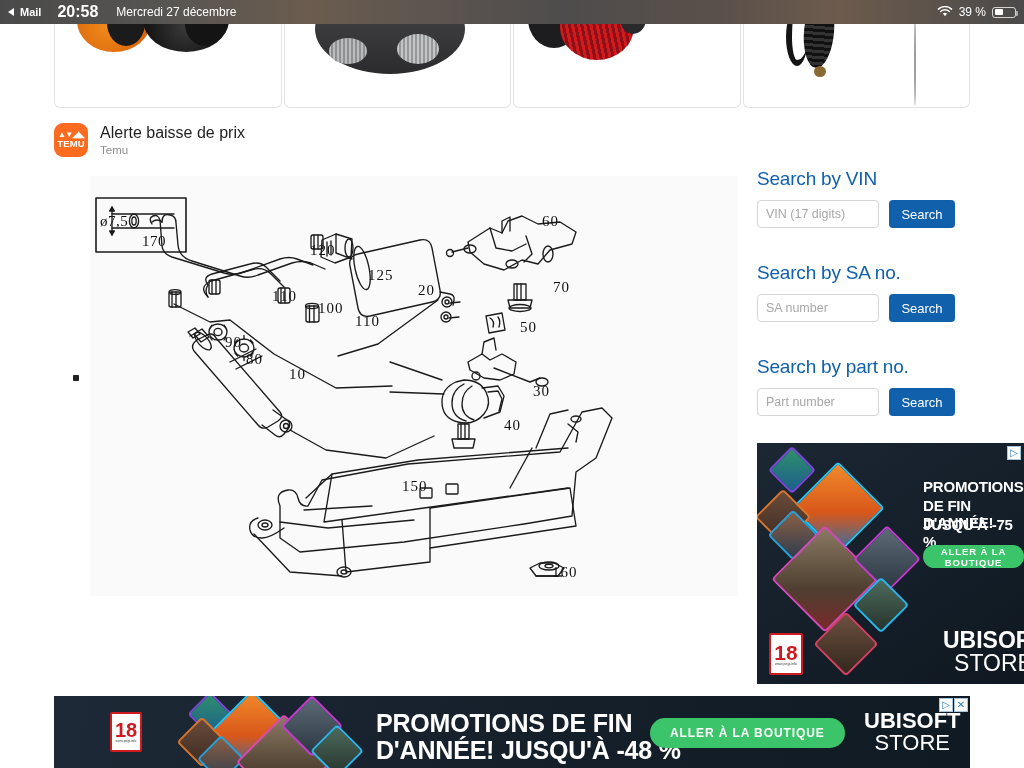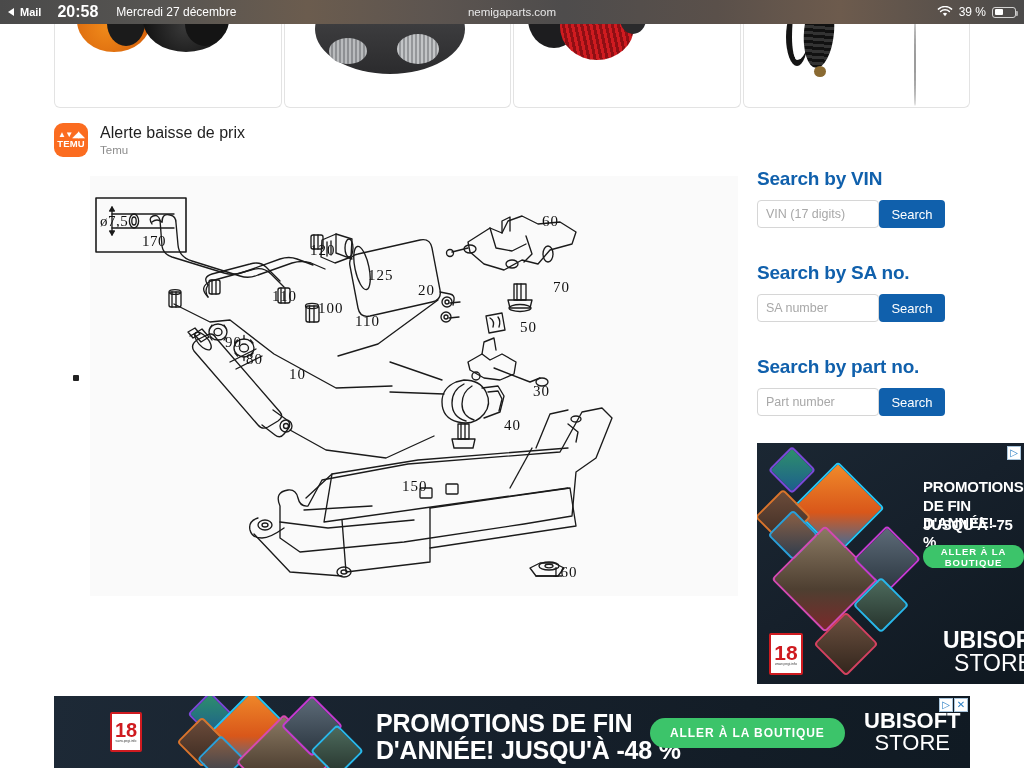--- a/index.html
+++ b/index.html
@@ -129,24 +129,24 @@
 
   #bullet-dot {
     position: absolute; left: 73px; top: 351px;
     width: 6px; height: 6px; background: #222; border-radius: 1px;
   }
 
   
   #search-col { position: absolute; left: 757px; top: 144px; width: 240px; }
   .search-block { margin-bottom: 34px; }
   .search-head {
-    color: #1060ac; font-size: 19px; font-weight: bold;
+    color: #1060ac; font-size: 19px; font-weight: normal;
     letter-spacing: -.2px; margin-bottom: 10px;
   }
-  .search-row { display: flex; align-items: flex-end; }
+  .search-row { display: flex; align-items: flex-end; gap: 10px; }
   .search-input {
     width: 122px; height: 28px;
     border: 1px solid #d6d6d6; border-radius: 4px;
     background: #ffffff; font-size: 12.5px;
     color: #333; padding: 0 8px;
     font-family: "Liberation Sans", sans-serif;
   }
   .search-input::placeholder { color: #a8a8a8; }
   .search-btn {
     height: 28px; min-width: 66px;
@@ -205,21 +205,20 @@
 </head>
 <body>
 
 <div id="statusbar">
   <div class="left">
     <span class="back-tri"></span>
     <span class="app-name">Mail</span>
     <span class="clock">20:58</span>
     <span class="date">Mercredi 27 décembre</span>
   </div>
-  <div class="center">nemigaparts.com</div>
   <div class="right">
     <svg width="16" height="12" viewBox="0 0 16 12">
       <path d="M8 10.2 L10.1 7.6 A3.4 3.4 0 0 0 5.9 7.6 Z" fill="#fff"></path>
       <path d="M3.6 5.5 A6.6 6.6 0 0 1 12.4 5.5" stroke="#fff" stroke-width="1.5" fill="none" stroke-linecap="round"></path>
       <path d="M1.4 3.1 A9.8 9.8 0 0 1 14.6 3.1" stroke="#fff" stroke-width="1.5" fill="none" stroke-linecap="round"></path>
     </svg>
     <span class="batt-pct">39 %</span>
     <span class="batt">
         <span class="fill"></span>
       </span>

